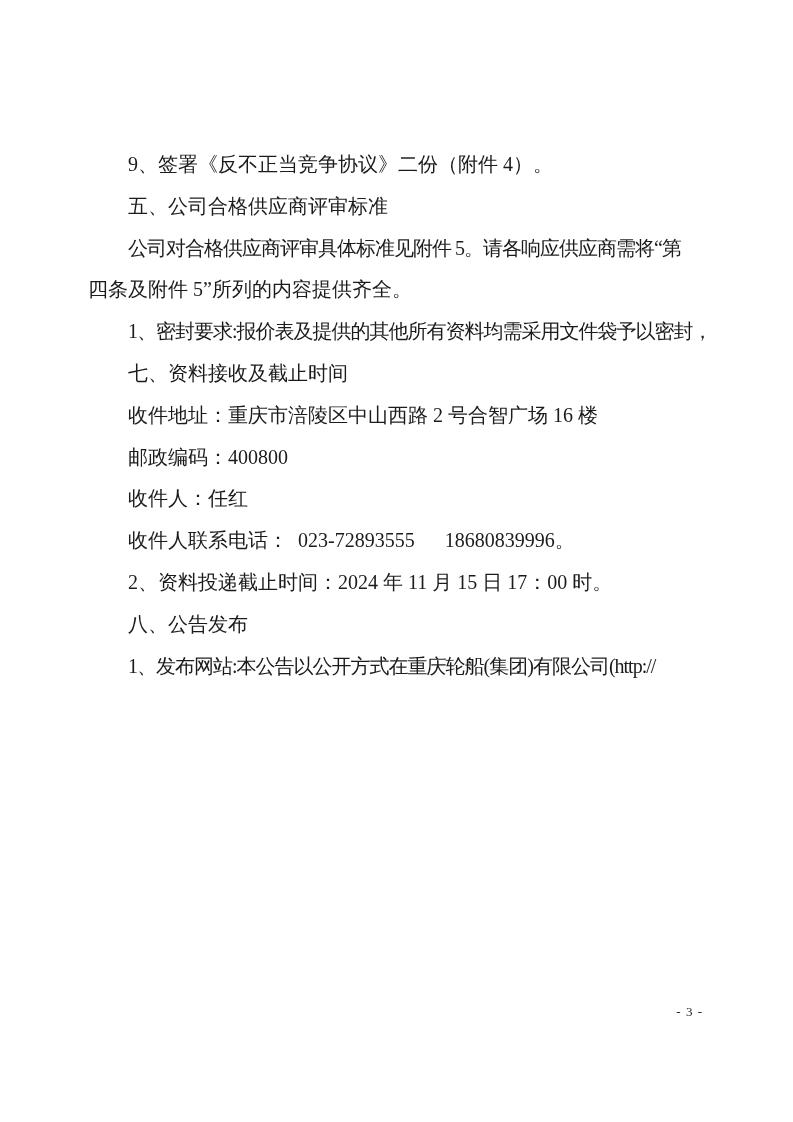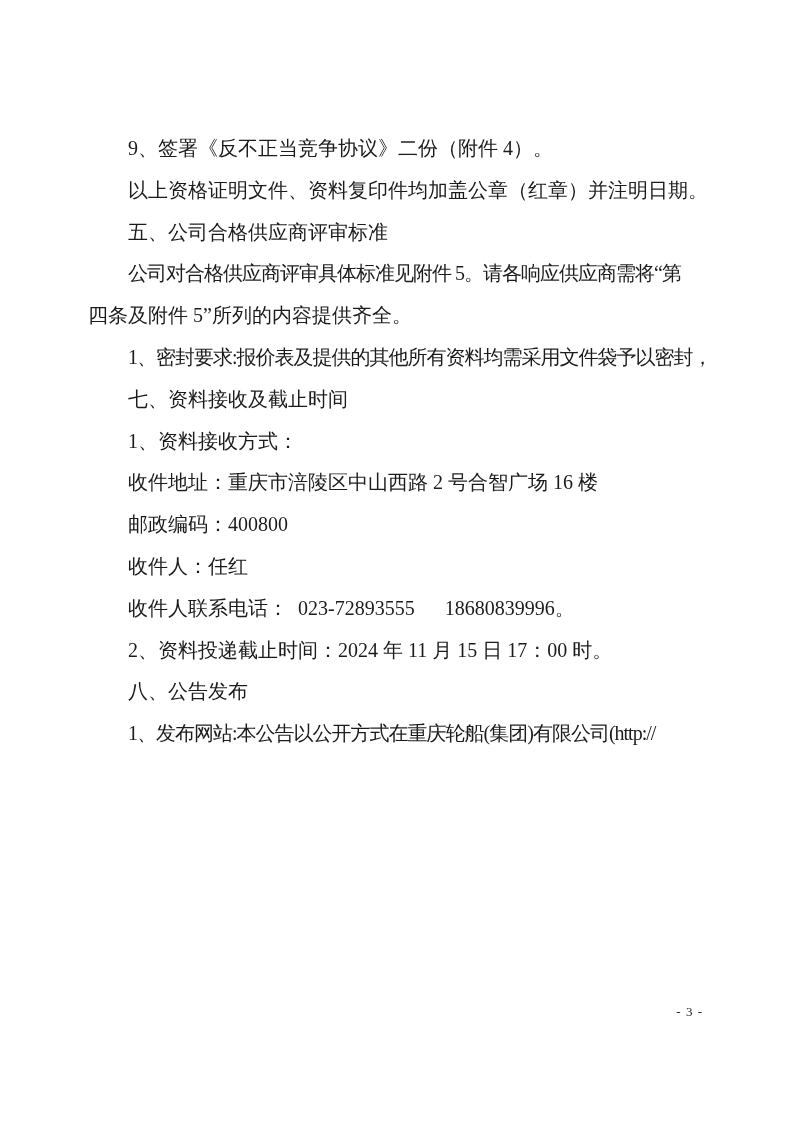--- a/index.html
+++ b/index.html
@@ -16,21 +16,21 @@
     color: #1b1b1b;
   }
   .doc-page {
     position: absolute;
     inset: 0;
     background: #ffffff;
   }
   .doc-body {
     position: absolute;
     left: 88px;
-    top: 128px;
+    top: 144px;
     width: 622px;
   }
   .doc-line {
     height: 41.8px;
     line-height: 41.8px;
     font-size: 20px;
     white-space: pre;
     letter-spacing: 0;
   }
   .doc-line.indent {
@@ -48,27 +48,25 @@
     letter-spacing: 1px;
     color: #1b1b1b;
   }
 </style>
 </head>
 <body>
 
 <div class="doc-page">
   <div class="doc-body">
       <div class="doc-line indent">9、签署《反不正当竞争协议》二份（附件 4）。</div>
-      <div class="doc-line indent">以上资格证明文件、资料复印件均加盖公章（红章）并注明日期。</div>
       <div class="doc-line indent">五、公司合格供应商评审标准</div>
       <div class="doc-line indent long">公司对合格供应商评审具体标准见附件 5。请各响应供应商需将“第</div>
       <div class="doc-line">四条及附件 5”所列的内容提供齐全。</div>
       <div class="doc-line indent long">1、密封要求:报价表及提供的其他所有资料均需采用文件袋予以密封，</div>
       <div class="doc-line indent">七、资料接收及截止时间</div>
-      <div class="doc-line indent">1、资料接收方式：</div>
       <div class="doc-line indent">收件地址：重庆市涪陵区中山西路 2 号合智广场 16 楼</div>
       <div class="doc-line indent">邮政编码：400800</div>
       <div class="doc-line indent">收件人：任红</div>
       <div class="doc-line indent">收件人联系电话：  023-72893555      18680839996。</div>
       <div class="doc-line indent">2、资料投递截止时间：2024 年 11 月 15 日 17：00 时。</div>
       <div class="doc-line indent">八、公告发布</div>
       <div class="doc-line indent long">1、发布网站:本公告以公开方式在重庆轮船(集团)有限公司(http://</div>
     </div>
   <div class="page-number">- 3 -</div>
 </div>

